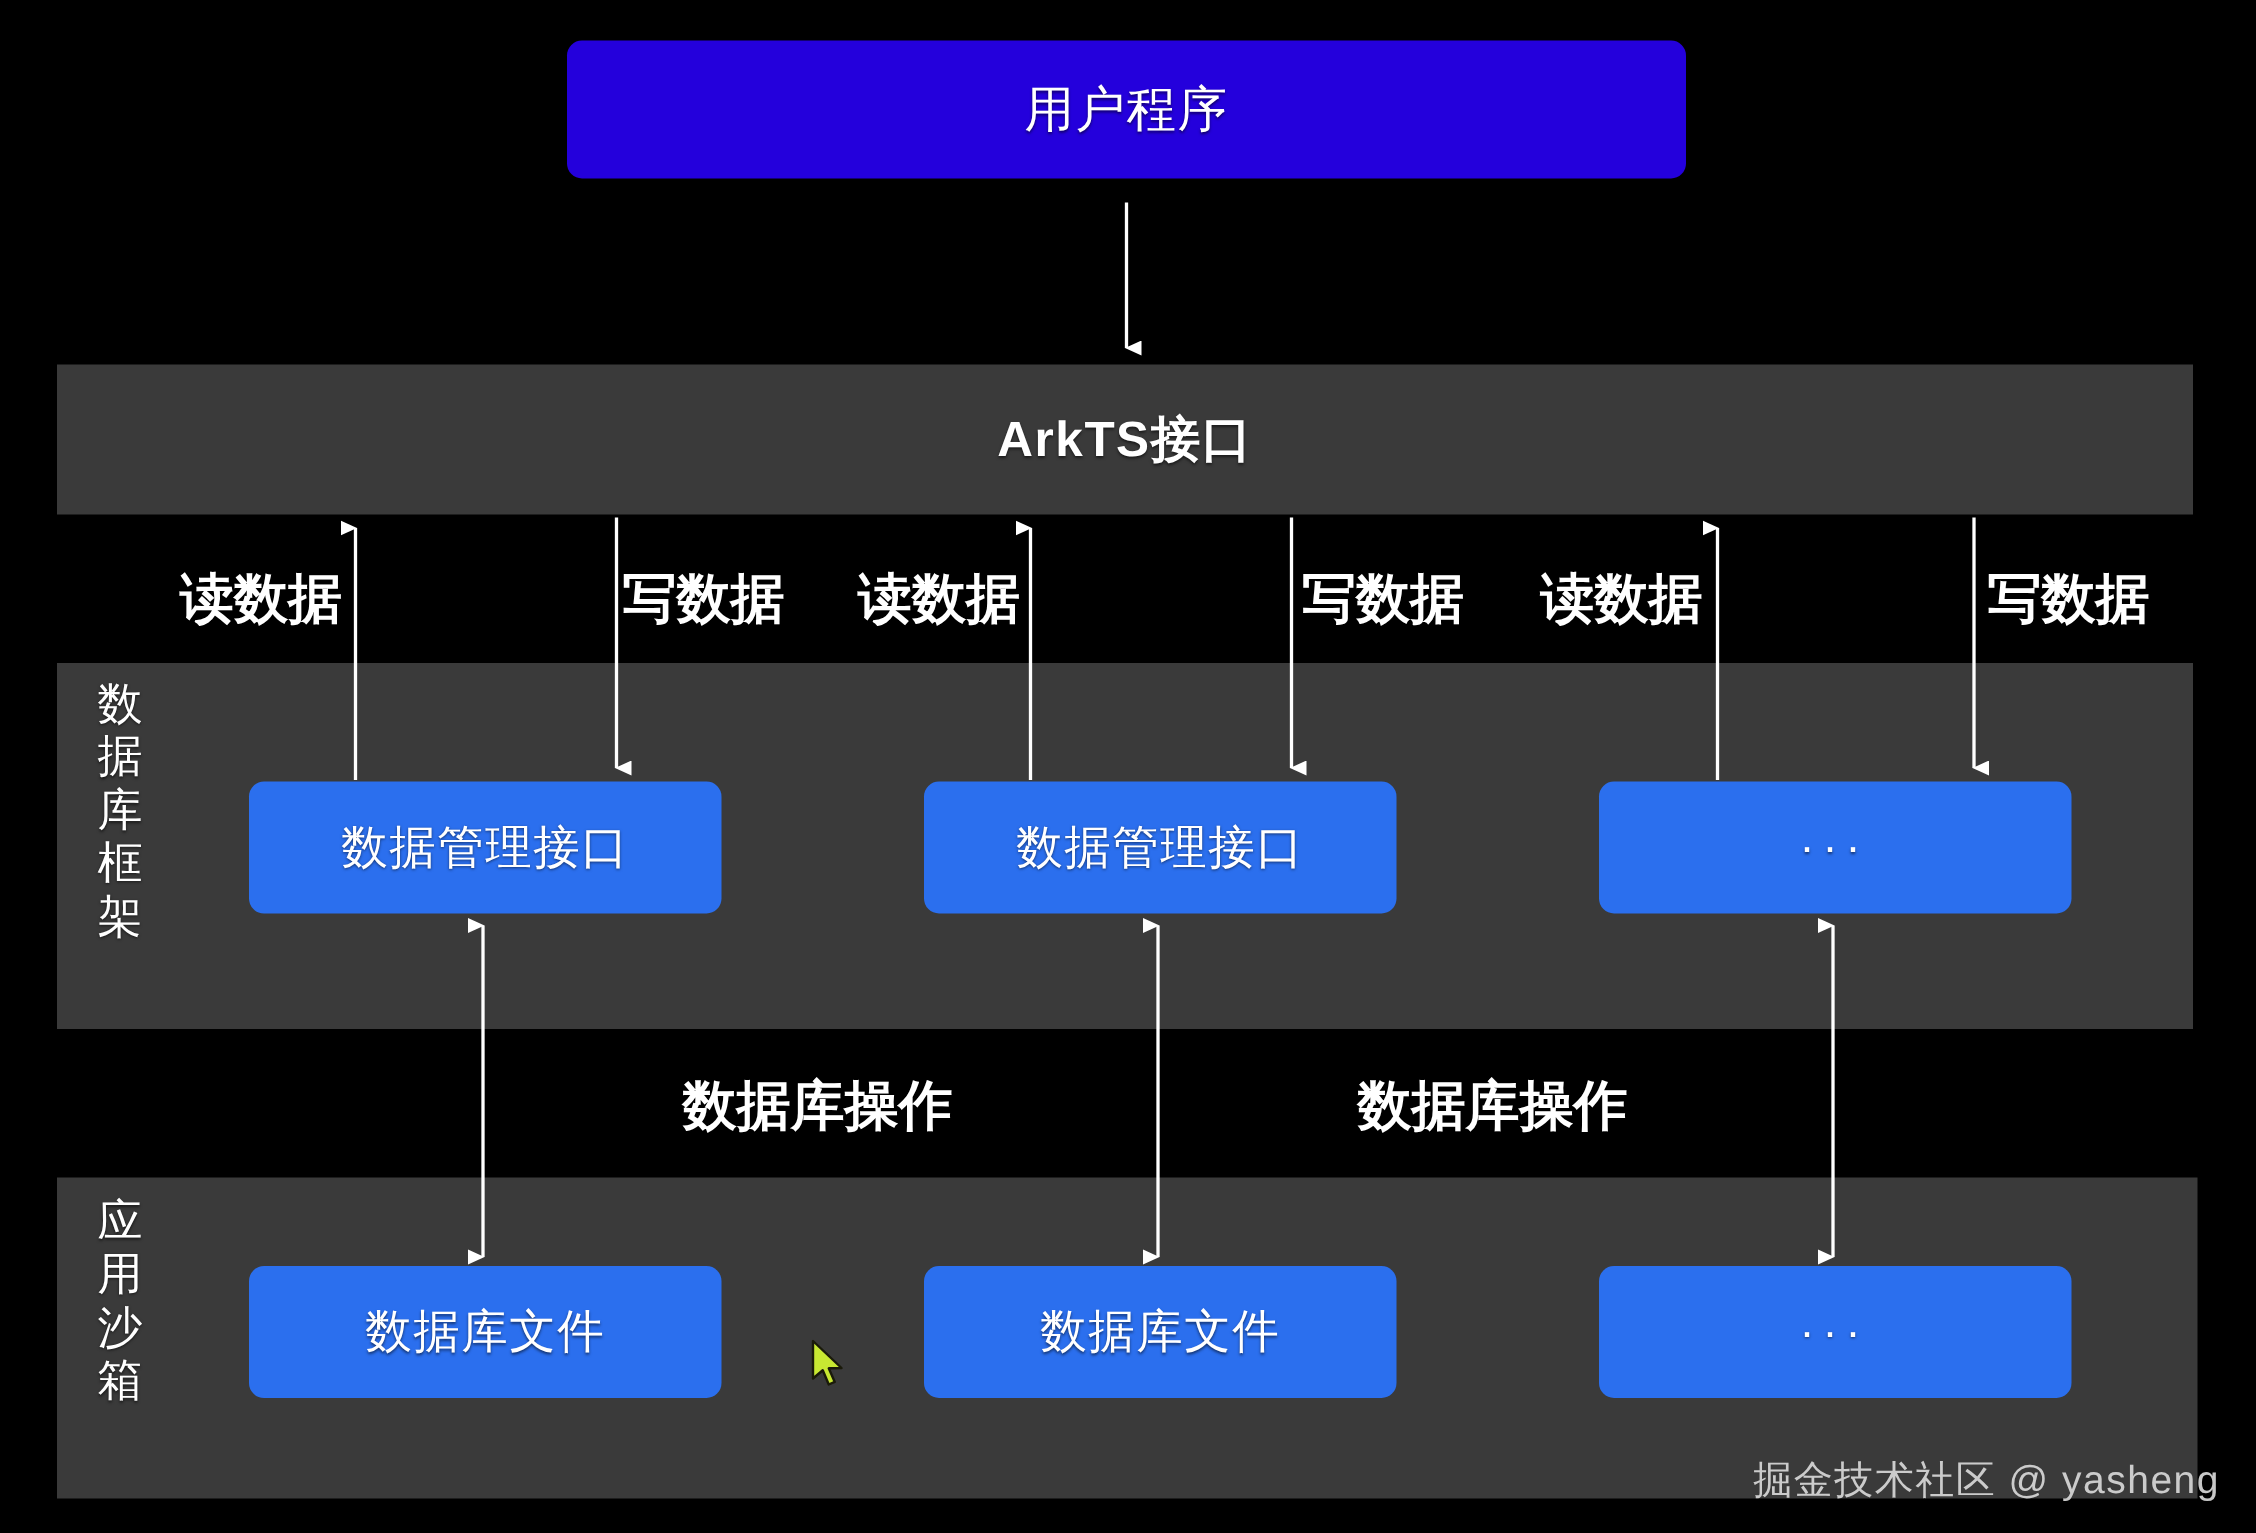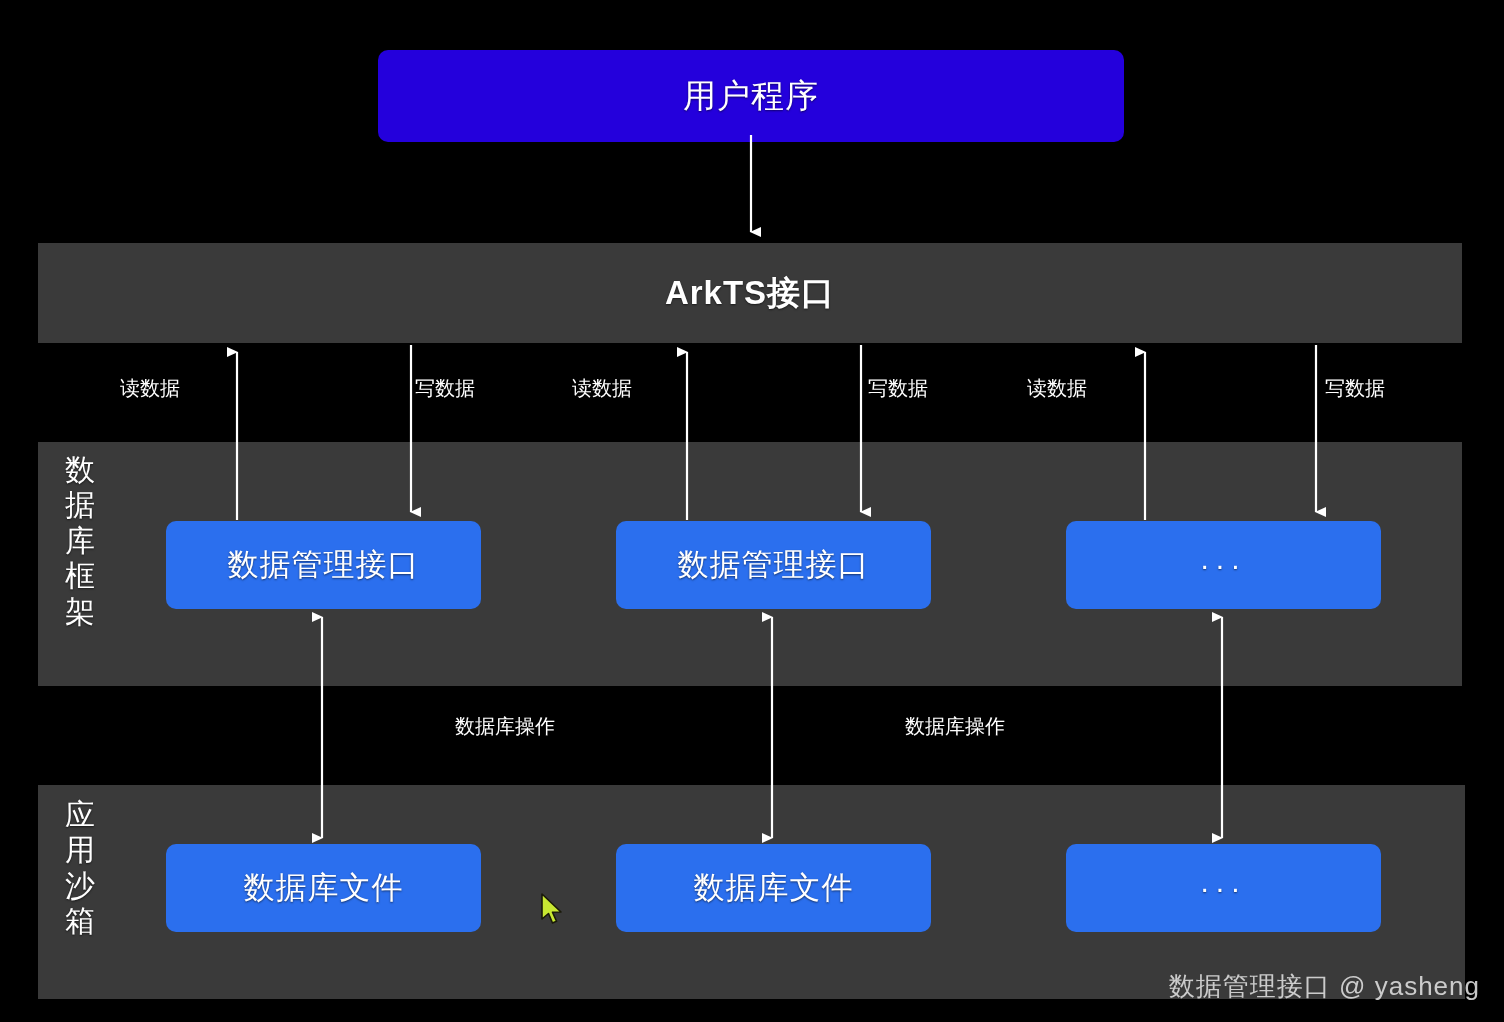--- a/index.html
+++ b/index.html
@@ -32,21 +32,21 @@
     position: absolute;
     display: flex;
     align-items: center;
     justify-content: center;
     color: #ffffff;
     box-sizing: border-box;
     text-shadow: 0 1px 2px rgba(0,0,0,0.55);
     letter-spacing: 1px;
   }
   #box-user {
-    left: 378px; top: 50px; width: 746px; height: 92px;
+    left: 378px; top: 27px; width: 746px; height: 92px;
     background: #2400dc;
     border-radius: 10px;
     font-size: 33px;
   }
   .row-box {
     background: #2b6fee;
     border-radius: 10px;
     height: 88px;
     width: 315px;
     font-size: 31px;
@@ -77,23 +77,24 @@
     text-shadow: 0 1px 2px rgba(0,0,0,0.6);
   }
   #side-dbframe { left: 58px; top: 452px; }
   #side-sandbox { left: 58px; top: 797px; }
   .side-label span { display: block; }
 
   
   .arrow-label {
     position: absolute;
     color: #ffffff;
-    font-size: 20px;
+    font-size: 36px;
     white-space: nowrap;
     text-shadow: 0 1px 2px rgba(0,0,0,0.6);
+    font-weight: bold;
   }
 
   
   #arrows {
     position: absolute;
     left: 0; top: 0;
     width: 1504px; height: 1022px;
     pointer-events: none;
   }
 
@@ -185,19 +186,19 @@
 
     <line x1="411" y1="345" x2="411" y2="512" stroke="#ffffff" stroke-width="2.2" marker-end="url(#ah-down)"></line>
     <line x1="861" y1="345" x2="861" y2="512" stroke="#ffffff" stroke-width="2.2" marker-end="url(#ah-down)"></line>
     <line x1="1316" y1="345" x2="1316" y2="512" stroke="#ffffff" stroke-width="2.2" marker-end="url(#ah-down)"></line>
 
     <line x1="322" y1="838" x2="322" y2="617" stroke="#ffffff" stroke-width="2.2" marker-start="url(#ah-down)" marker-end="url(#ah-up)"></line>
     <line x1="772" y1="838" x2="772" y2="617" stroke="#ffffff" stroke-width="2.2" marker-start="url(#ah-down)" marker-end="url(#ah-up)"></line>
     <line x1="1222" y1="838" x2="1222" y2="617" stroke="#ffffff" stroke-width="2.2" marker-start="url(#ah-down)" marker-end="url(#ah-up)"></line>
   </svg>
 
-  <div id="watermark">数据管理接口 @ yasheng</div>
+  <div id="watermark">掘金技术社区 @ yasheng</div>
 
   <svg id="cursor" viewBox="0 0 26 34">
     <path d="M2,1 L2,26 L8.5,20.5 L12.5,30 L16.5,28.3 L12.5,19.2 L21,19 Z" fill="#c8e832" stroke="#1a1a0a" stroke-width="1.6" stroke-linejoin="round"></path>
   </svg>
 
 </div>
 
 </body></html>

